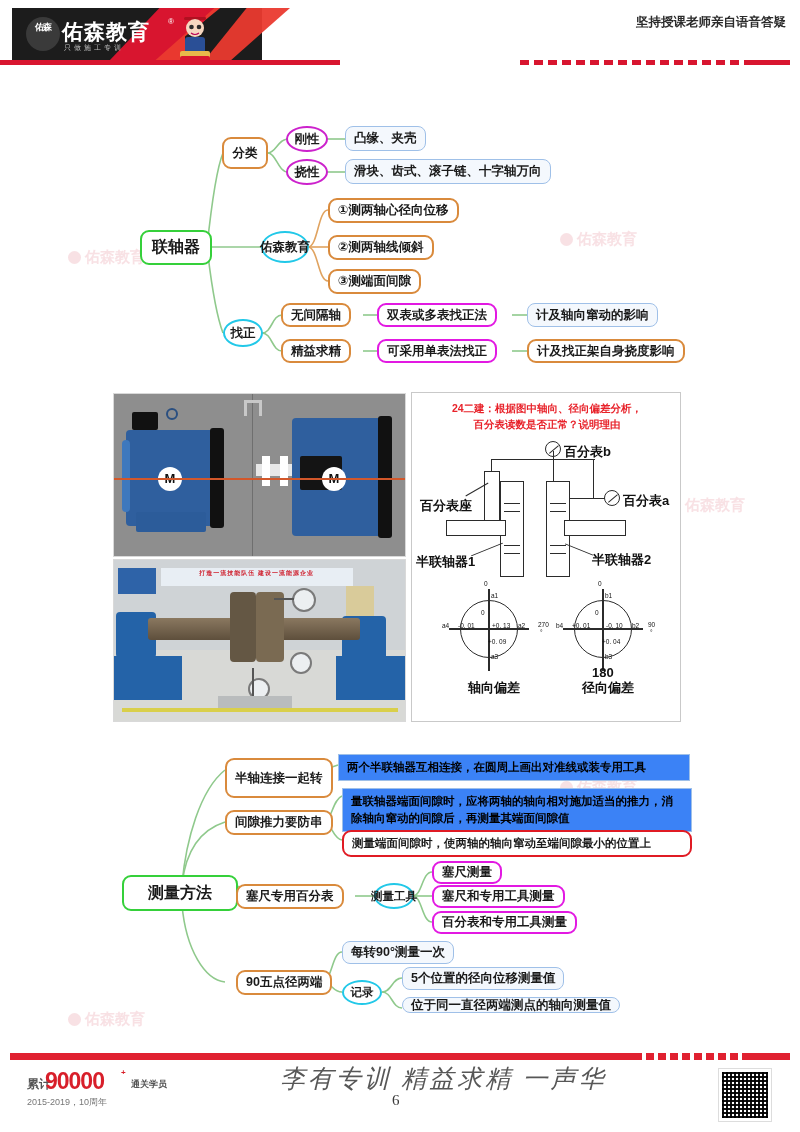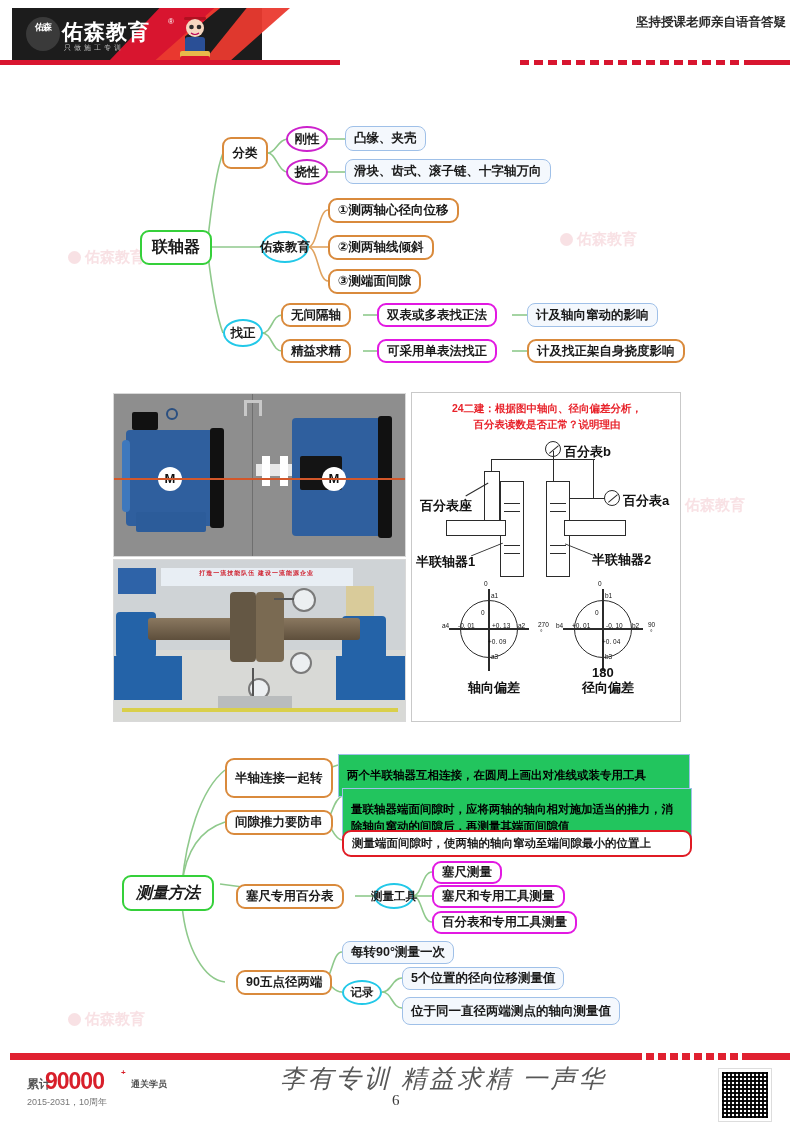--- a/index.html
+++ b/index.html
@@ -49,22 +49,22 @@
   
   .node { position:absolute; display:flex; align-items:center; justify-content:center;
           background:#fff; font-weight:bold; color:#1a1a1a; white-space:nowrap;
           font-size:12.5px; padding:0 8px; }
   .n-green  { border:2.2px solid #35d03a; border-radius:9px; font-size:16px; }
   .n-orange { border:2px solid #d98a3c; border-radius:9px; }
   .n-ell-cy { border:2px solid #22c8e8; border-radius:50%/50%; }
   .n-ell-mg { border:2.4px solid #cc22cc; border-radius:50%/50%;text-align:right; }
   .n-blue   { border:1.6px solid #9fc0e8; border-radius:8px; background:#f4f8fd; }
   .n-mg     { border:2.2px solid #e219e2; border-radius:9px; }
-  .n-ltblue { border:1.6px solid #9fc0e8; border-radius:0; background:#22c55e;
-              display:block; padding:12px 8px; line-height:17px; white-space:normal; }
+  .n-ltblue { border:1.6px solid #9fc0e8; border-radius:0; background:#3b82f6;
+              display:block; padding:4px 8px; line-height:17px; white-space:normal; }
 
   svg.links { position:absolute; left:0; top:0; width:800px; height:1132px;
               pointer-events:none; }
 
   
   .photo { position:absolute; border:1px solid #d9d9d9; overflow:hidden; }
 
   
   .motorbg { position:absolute; inset:0; background:#8e8e8e; }
   .motor { position:absolute; background:#2f5f9e; border-radius:4px; }
@@ -361,47 +361,47 @@
   <span class="stxt2" style="left:194px; top:229px;">-0. 10</span>
   <span class="stxt2" style="left:190px; top:245px;">+0. 04</span>
   <span class="stxt2" style="left:126px; top:228px;">270</span>
   <span class="stxt2" style="left:128px; top:236px;">°</span>
   <span class="stxt2" style="left:236px; top:228px;">90</span>
   <span class="stxt2" style="left:238px; top:236px;">°</span>
   <span class="stxt" style="left:180px; top:272px;">180</span>
   <span class="stxt" style="left:170px; top:286px;">径向偏差</span>
 </div>
 
-<div class="node n-green" style="left:122px; top:875px; width:92px; height:36px;font-style:italic;">测量方法</div>
+<div class="node n-green" style="left:122px; top:875px; width:116px; height:36px;">测量方法</div>
 
 <div class="node n-orange" style="left:225px; top:758px; height:40px;">半轴连接一起转</div>
 <div class="n-ltblue" style="position:absolute; left:338px; top:754px; width:352px; font-size:11.5px; font-weight:bold;">两个半联轴器互相连接，在圆周上画出对准线或装专用工具</div>
 
 <div class="node n-orange" style="left:225px; top:810px; height:25px;">间隙推力要防串</div>
 <div class="n-ltblue" style="position:absolute; left:342px; top:788px; width:350px; font-size:11.5px; font-weight:bold;">量联轴器端面间隙时，应将两轴的轴向相对施加适当的推力，消除轴向窜动的间隙后，再测量其端面间隙值</div>
 <div style="position:absolute; left:342px; top:830px; width:350px; border:2px solid #e01b24; border-radius:9px; background:#fff; padding:4px 8px; font-size:11.5px; font-weight:bold; color:#1a1a1a;">测量端面间隙时，使两轴的轴向窜动至端间隙最小的位置上</div>
 
 <div class="node n-orange" style="left:236px; top:884px; height:25px;">塞尺专用百分表</div>
 <div class="node n-ell-cy" style="left:374px; top:883px; width:40px; height:26px; font-size:11.5px;">测量工具</div>
 <div class="node n-mg" style="left:432px; top:861px; height:23px;">塞尺测量</div>
 <div class="node n-mg" style="left:432px; top:885px; height:23px;">塞尺和专用工具测量</div>
 <div class="node n-mg" style="left:432px; top:911px; height:23px;">百分表和专用工具测量</div>
 
 <div class="node n-orange" style="left:236px; top:970px; height:25px;">90五点径两端</div>
 <div class="node n-blue" style="left:342px; top:941px; height:23px;">每转90°测量一次</div>
 <div class="node n-ell-cy" style="left:342px; top:980px; width:40px; height:25px; font-size:11.5px;">记录</div>
 <div class="node n-blue" style="left:402px; top:967px; height:23px;border-radius:8px;">5个位置的径向位移测量值</div>
-<div class="node n-blue" style="left:402px; top:997px; height:28px;">位于同一直径两端测点的轴向测量值</div>
+<div class="node n-blue" style="left:402px; top:997px; height:16px;">位于同一直径两端测点的轴向测量值</div>
 
 <div class="ftr-line"></div>
 <div class="ftr-dash"></div>
 <div class="ftr-dash-end"></div>
 
 <div class="ftr-l1">累计</div>
 <div class="ftr-big">90000</div>
 <div class="ftr-plus">+</div>
 <div class="ftr-l2">通关学员</div>
-<div class="ftr-l3">2015-2031，10周年</div>
+<div class="ftr-l3">2015-2019，10周年</div>
 <div class="ftr-sign">李有专训 精益求精 一声华</div>
 <div class="pagenum">6</div>
 <div class="qr">
     <div class="qr-inner"></div>
   </div>
 
 </body></html>

